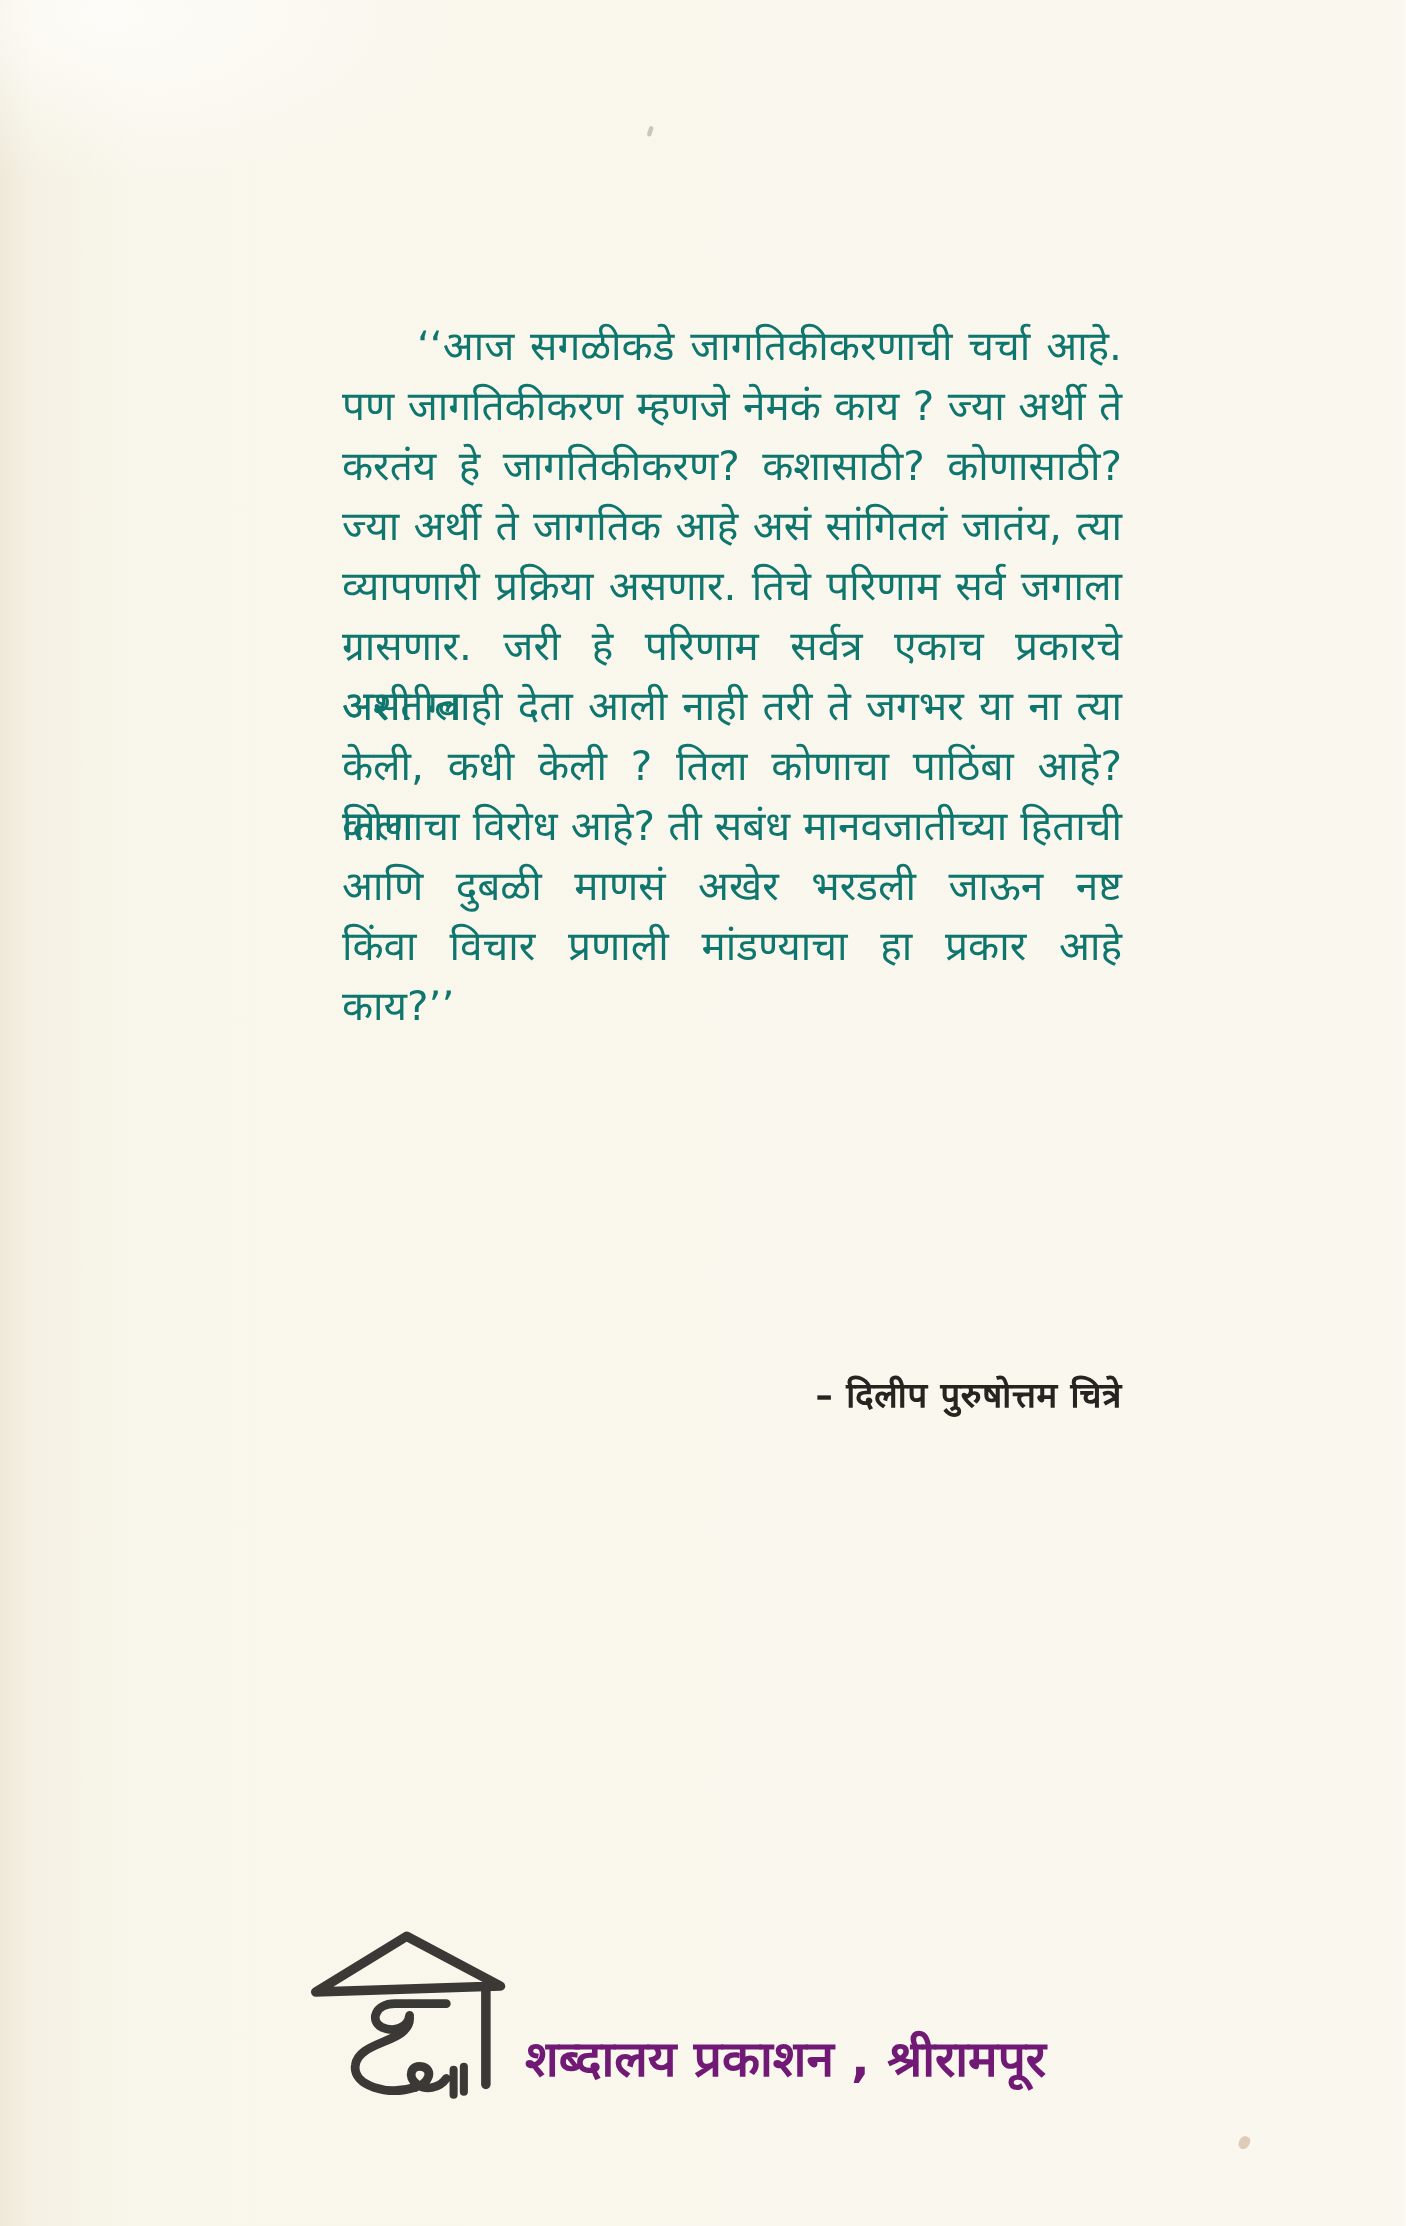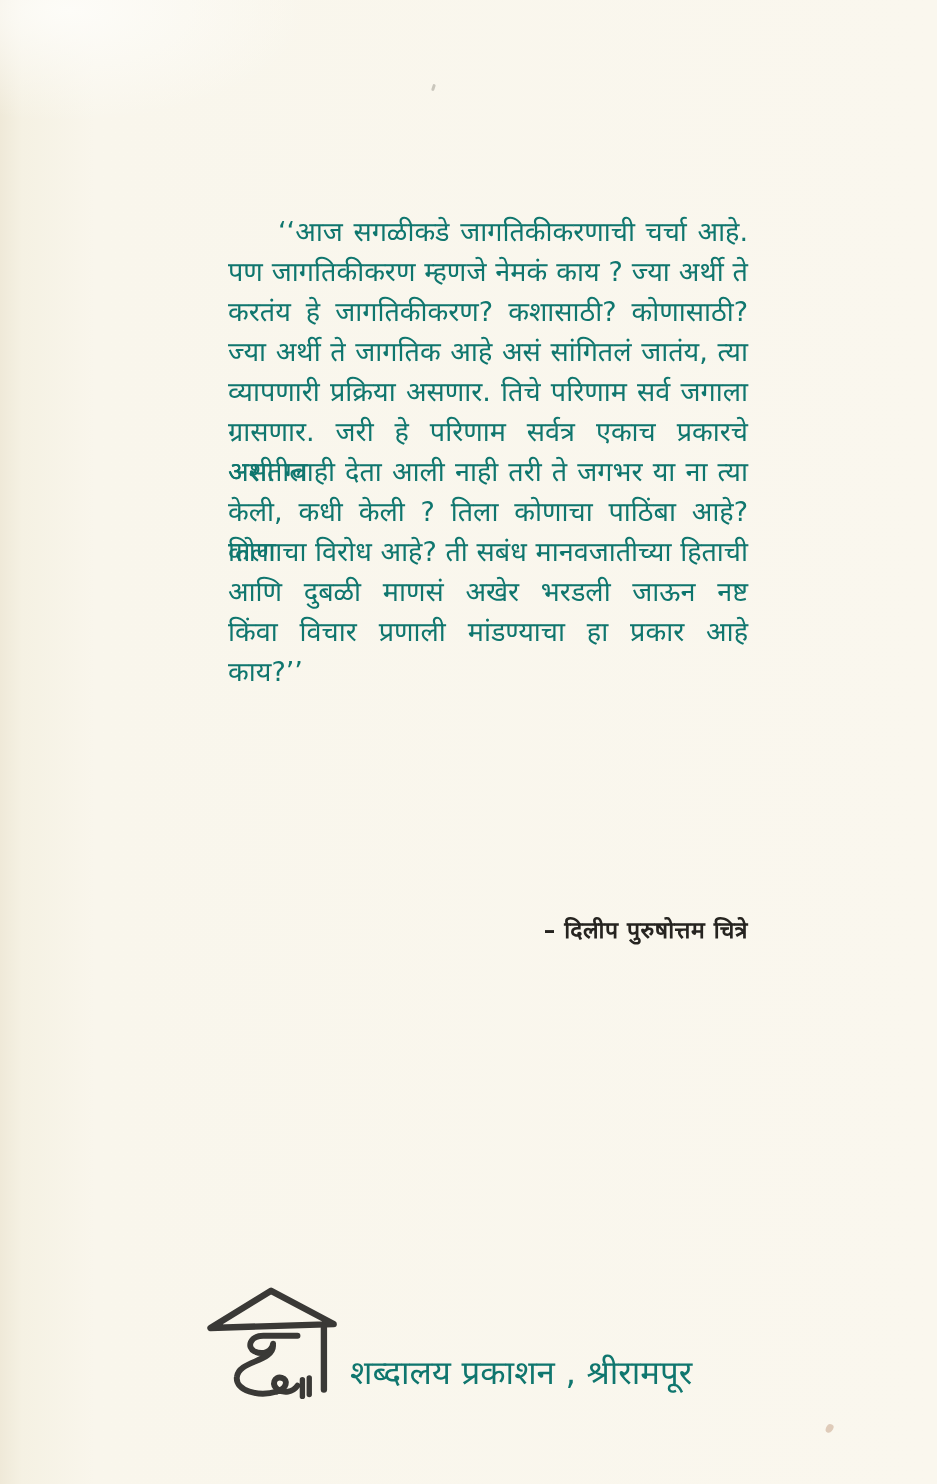--- a/index.html
+++ b/index.html
@@ -61,22 +61,22 @@
     left: 0;
     top: 0;
     width: 148px;
     height: 132px;
   }
   .publisher-name {
     position: absolute;
     left: 148px;
     top: 66px;
     font-size: 33px;
-    font-weight: 400;
-    color: #0f766e;
+    font-weight: 700;
+    color: #701a75;
     white-space: nowrap;
   }
   .speck-a {
     position: absolute;
     left: 826px;
     top: 1424px;
     width: 7px;
     height: 9px;
     background: #c8a88e;
     border-radius: 50% 40% 60% 50%;

